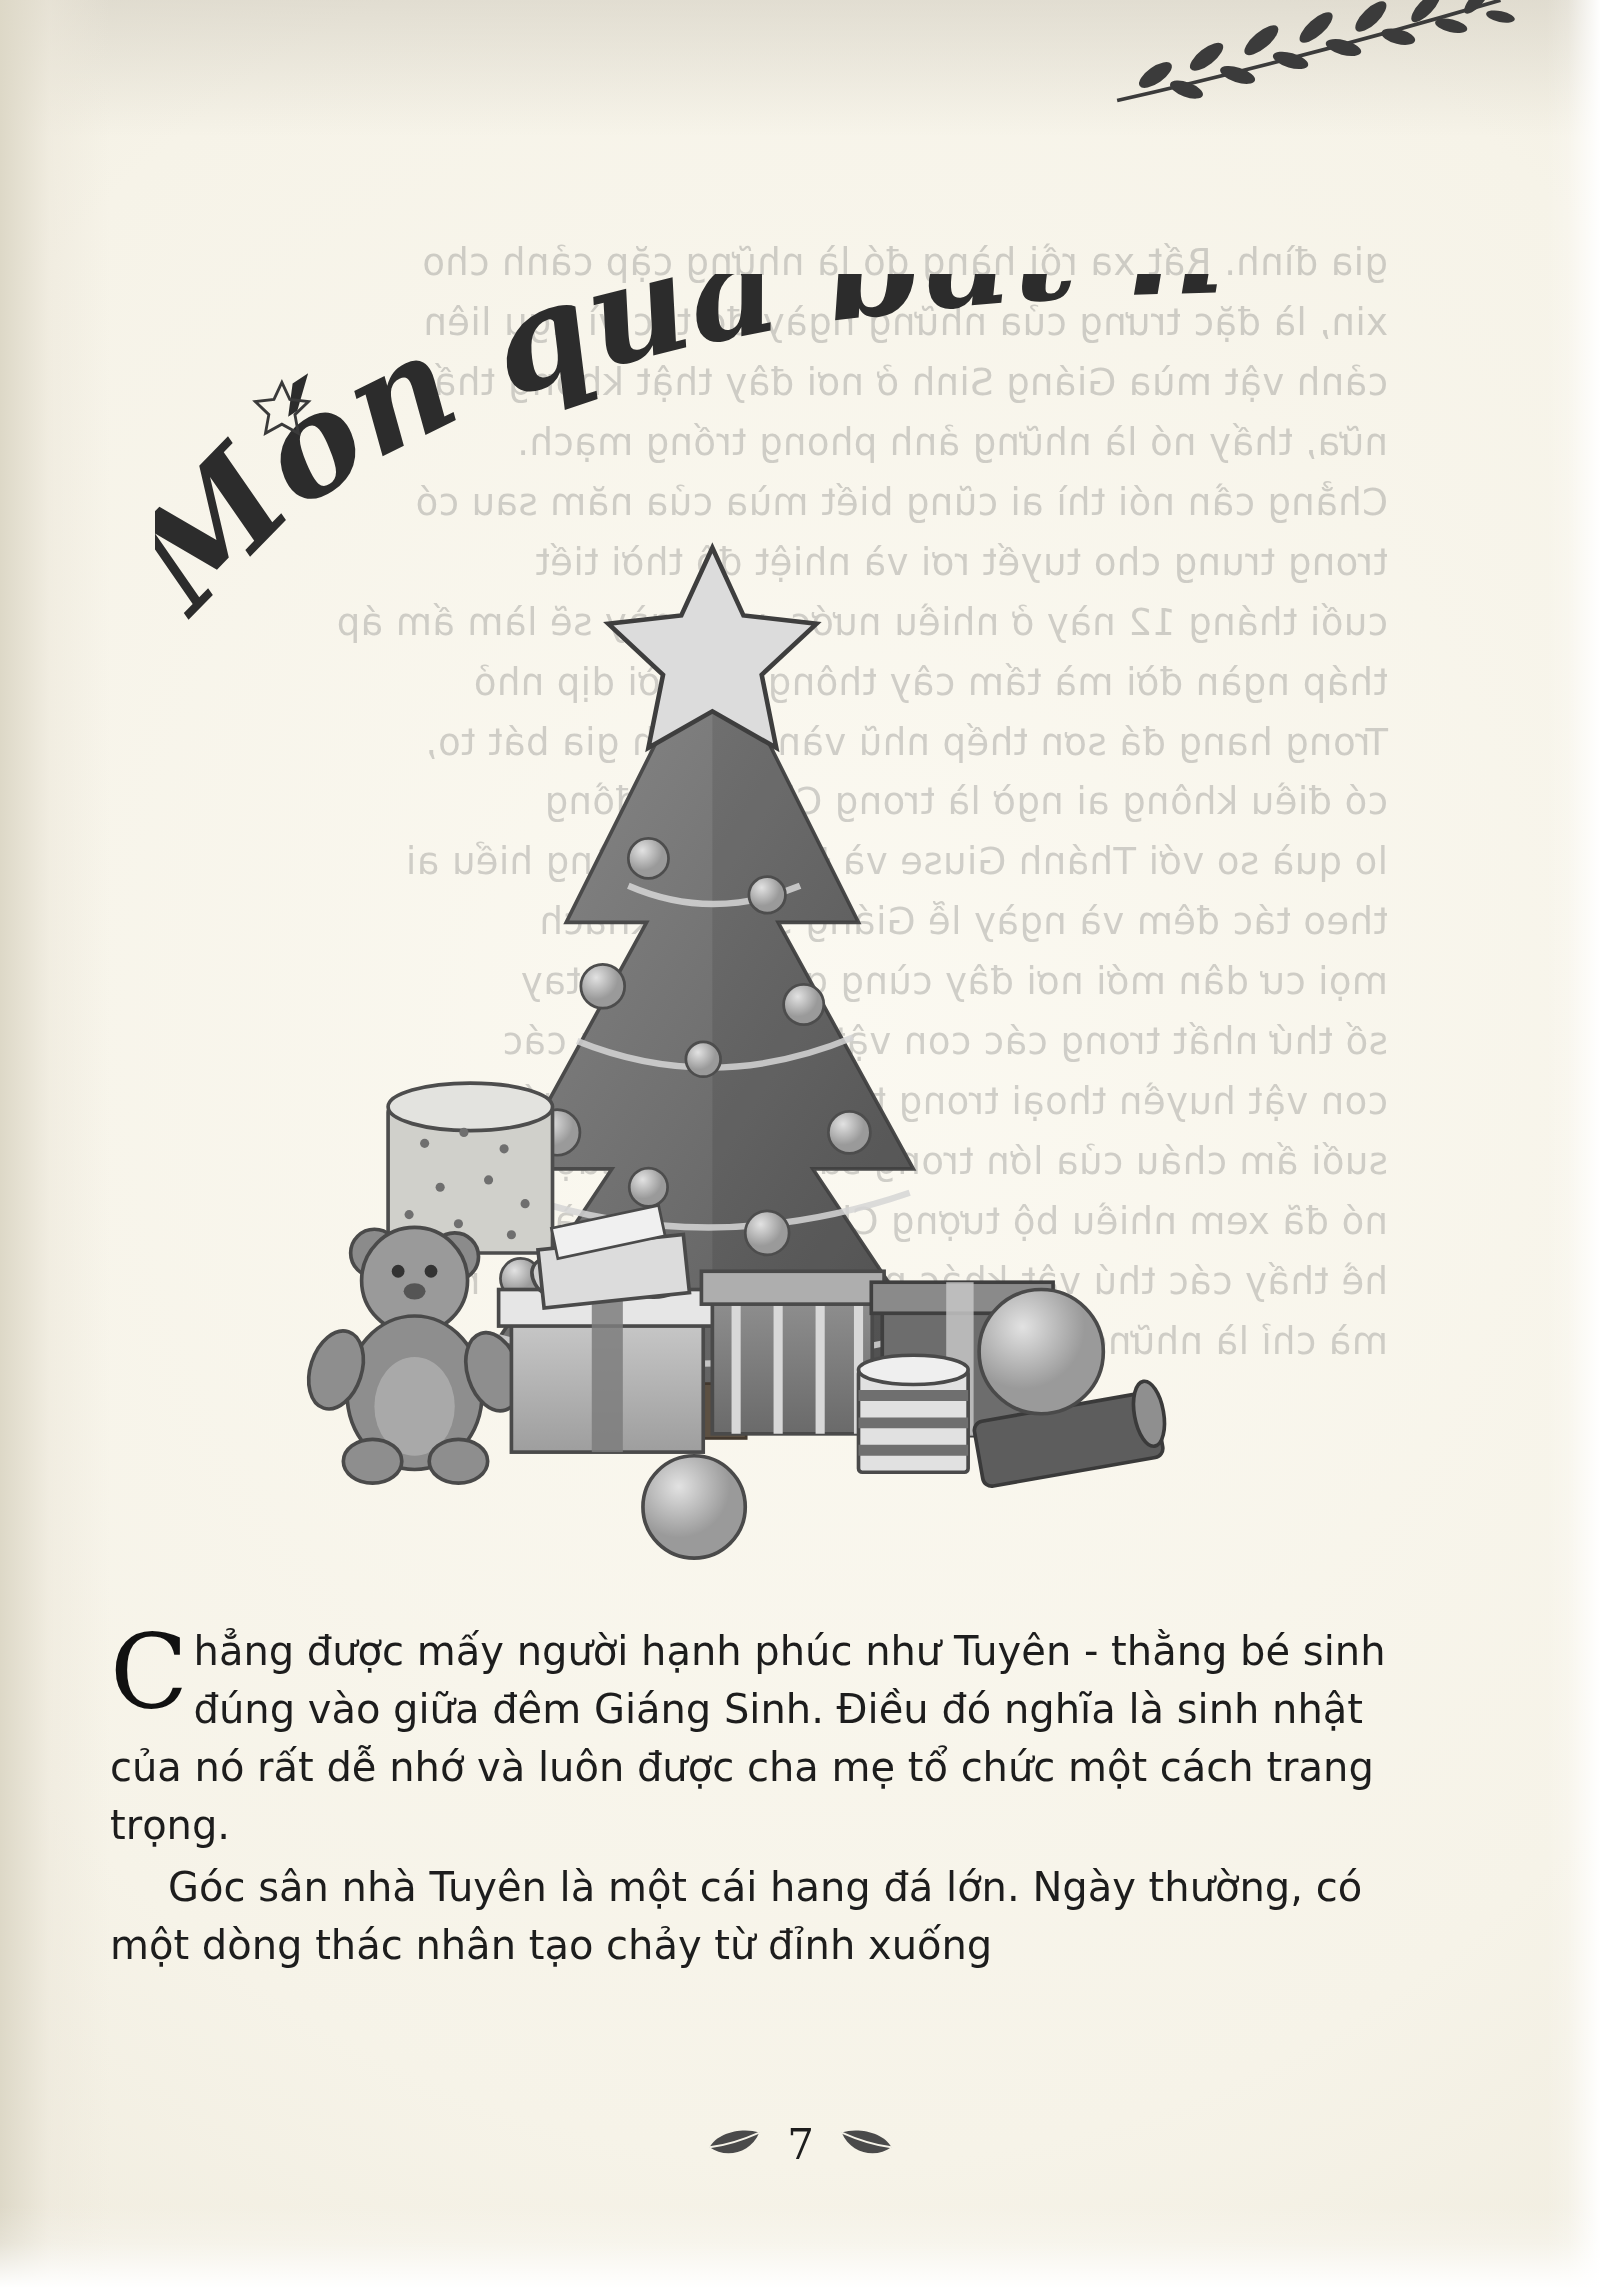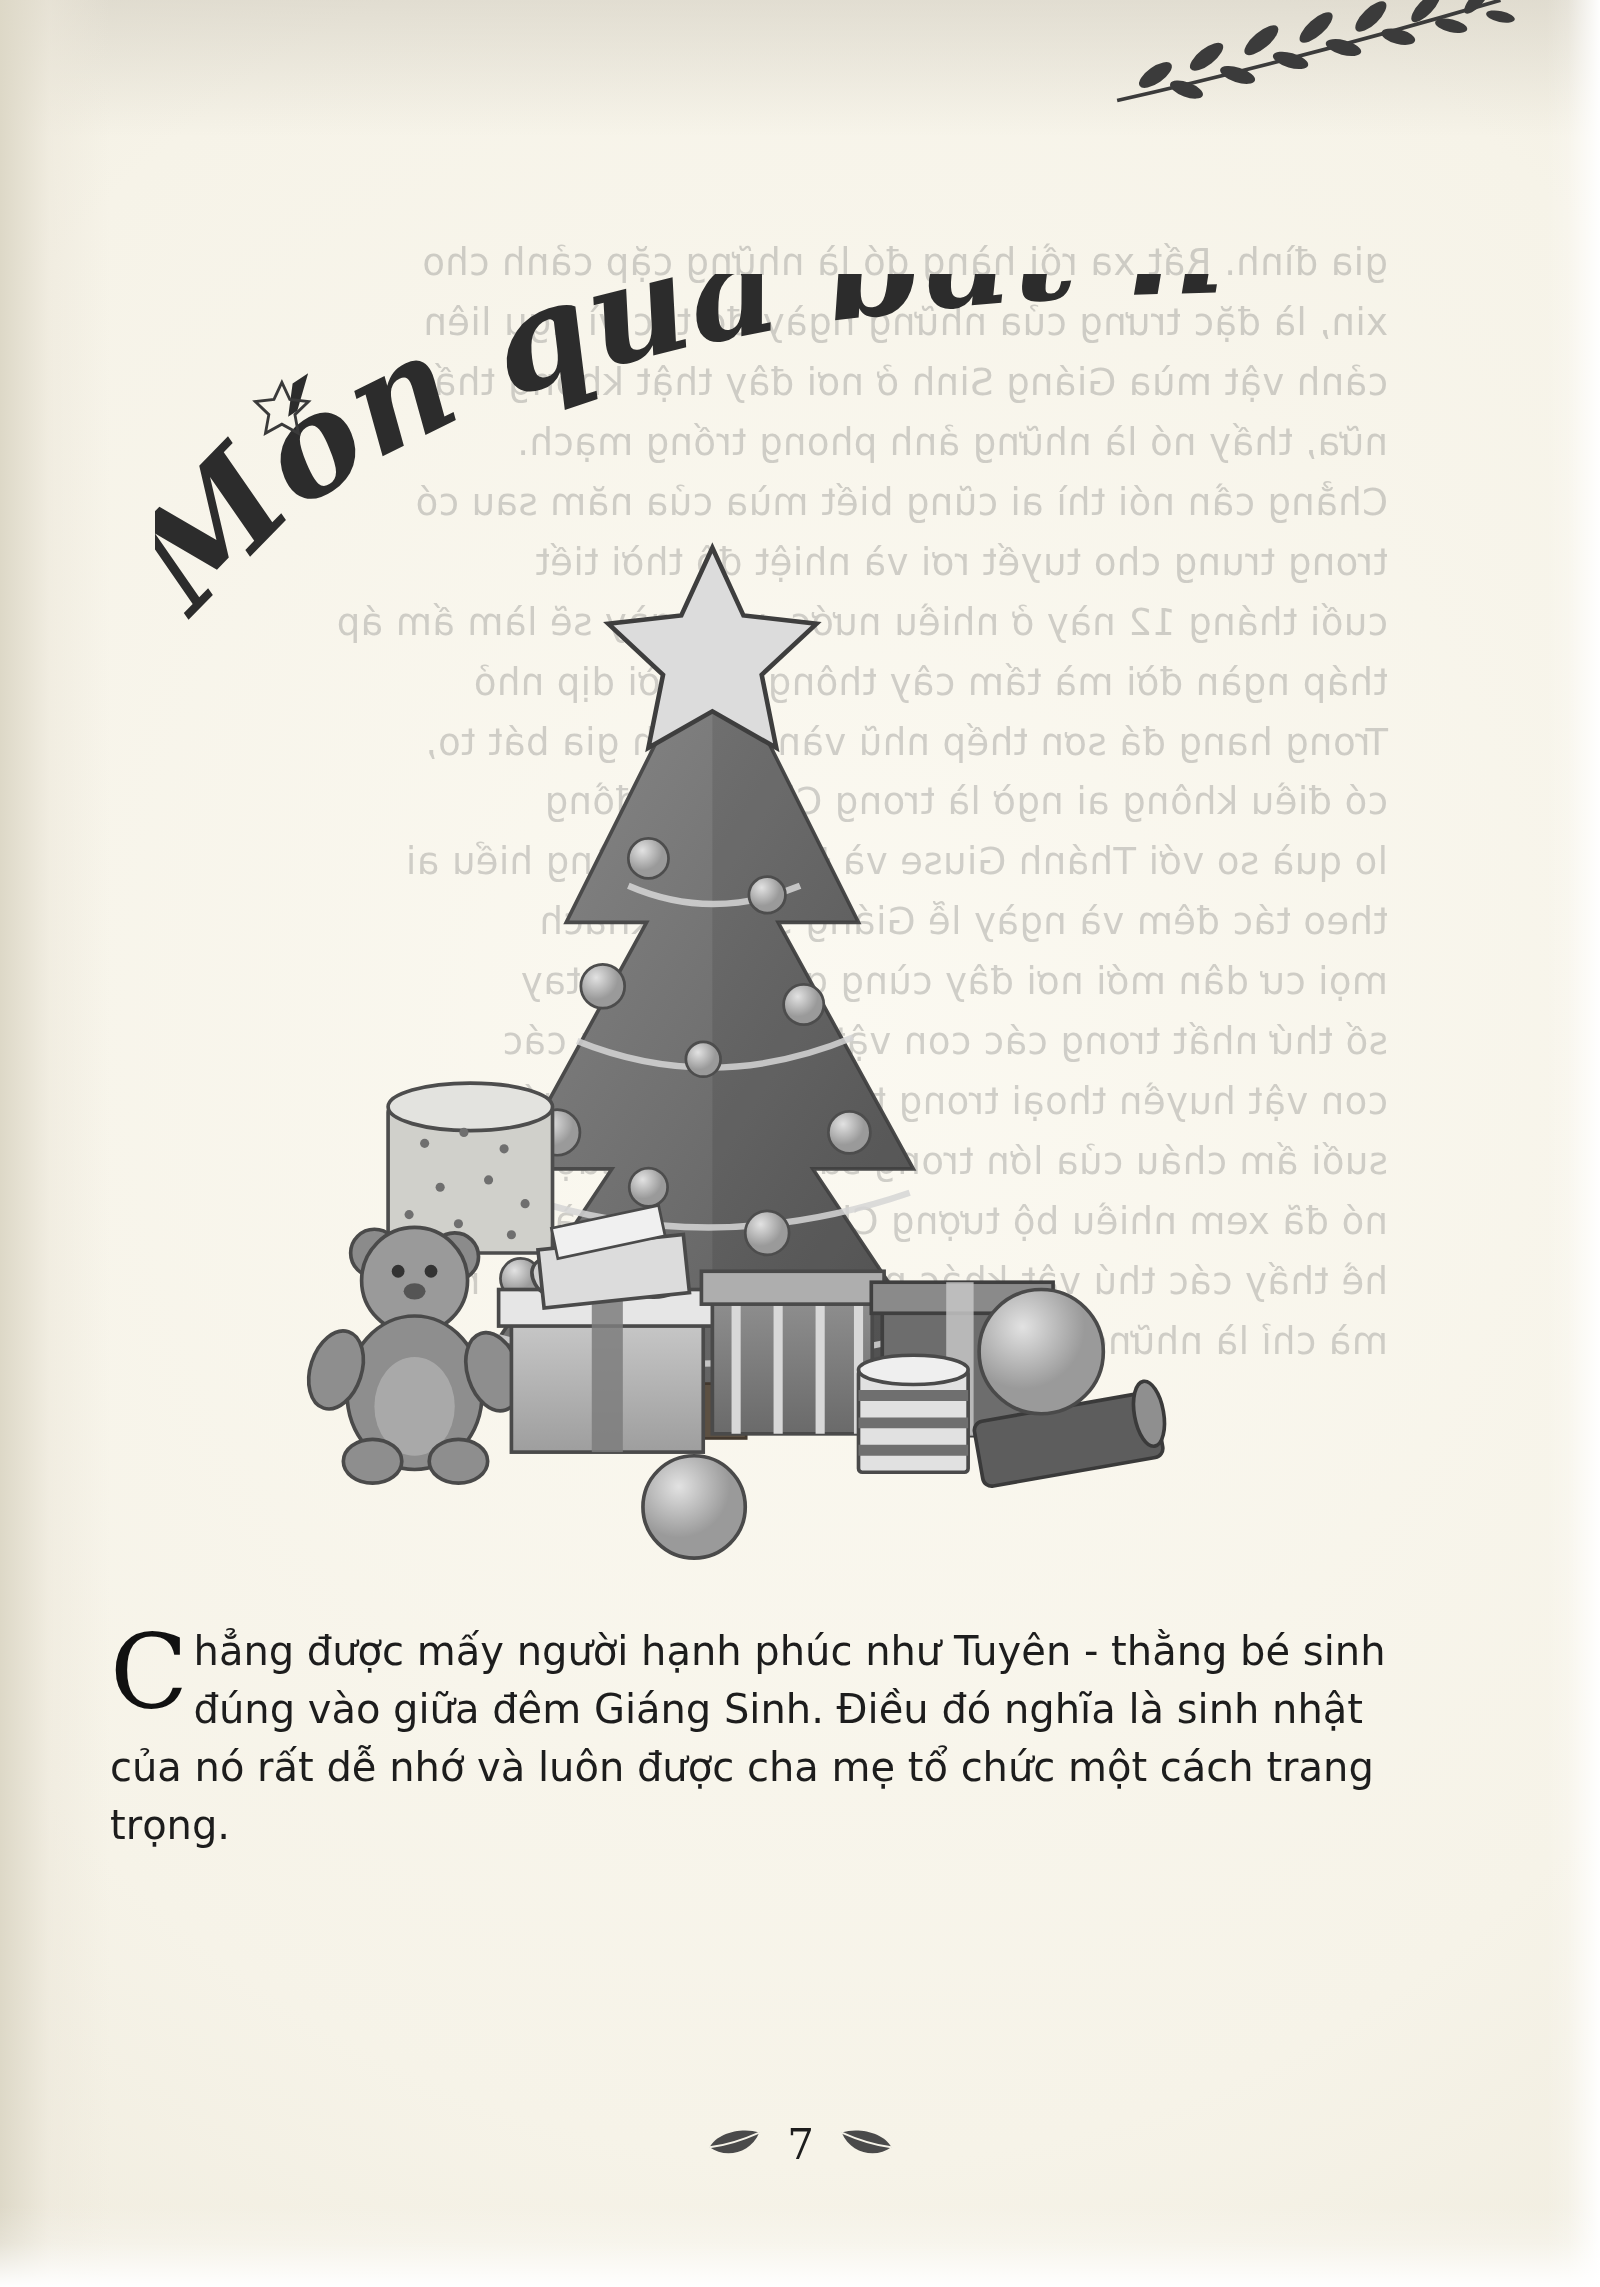--- a/index.html
+++ b/index.html
@@ -363,20 +363,21 @@
         <circle cx="520" cy="1110" r="56" fill="url(#ballGrad)" stroke="#4a4a4a" stroke-width="4"></circle>
       </g>
     </svg>
   </div>
 
   <div class="body-text">
     <p class="dropcap-para">
       <span class="dropcap">C</span>
       <span>hẳng được mấy người hạnh phúc như Tuyên - thằng bé sinh đúng vào giữa đêm Giáng Sinh. Điều đó nghĩa là sinh nhật của nó rất dễ nhớ và luôn được cha mẹ tổ chức một cách trang trọng.</span>
     </p>
+    <p class="para-indent">Góc sân nhà Tuyên là một cái hang đá lớn. Ngày thường, có một dòng thác nhân tạo chảy từ đỉnh xuống</p>
   </div>
 
   <div class="footer">
     <svg class="leaf-orn" viewBox="0 0 62 38" xmlns="http://www.w3.org/2000/svg">
       <path d="M58 6 C40 0, 12 6, 4 22 C20 34, 48 30, 58 6 Z" fill="#4a4a4a"></path>
       <path d="M58 6 C40 14, 20 20, 4 22" stroke="#f6f3e8" stroke-width="2" fill="none"></path>
     </svg>
     <span class="page-no">7</span>
     <svg class="leaf-orn" viewBox="0 0 62 38" xmlns="http://www.w3.org/2000/svg">
       <path d="M4 6 C22 0, 50 6, 58 22 C42 34, 14 30, 4 6 Z" fill="#4a4a4a"></path>

